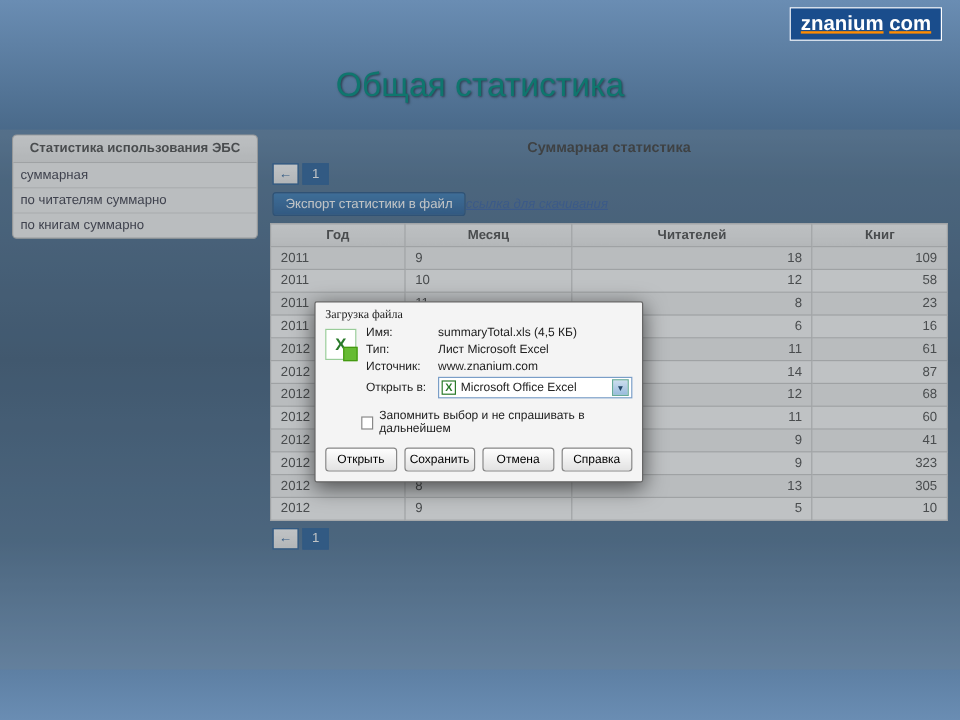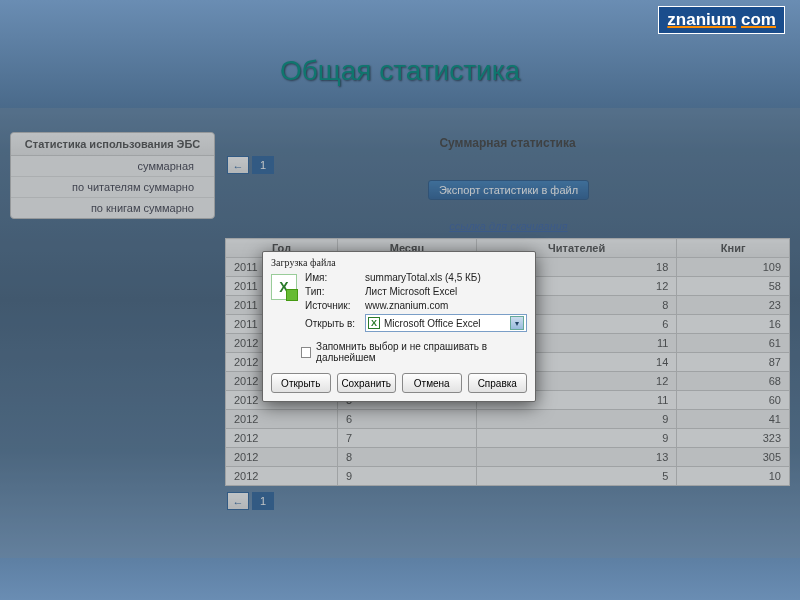--- a/index.html
+++ b/index.html
@@ -18,56 +18,56 @@
   .page-title {
     position: absolute; top: 55px; left: 0; width: 100%;
     text-align: center; color: #0f766e; font-size: 28px; font-weight: normal;
     text-shadow: 1px 1px 2px rgba(0,0,0,0.5);
   }
   .overlay {
     position: absolute; top: 108px; left: 0; width: 800px; height: 450px;
     background: rgba(120,130,140,0.25);
   }
   .content {
-    position: absolute; top: 124px; left: 0; width: 800px; height: 450px;
+    position: absolute; top: 104px; left: 0; width: 800px; height: 450px;
     display: flex; gap: 10px; padding: 8px 10px;
     filter: brightness(0.85) saturate(0.9);
   }
   .sidebar {
     width: 205px; flex-shrink: 0;
     background: #f5f5f5; border: 1px solid #bbb; border-radius: 4px;
     height: fit-content;
     font-size: 11px;
   }
   .sidebar-title {
     text-align: center; font-weight: bold; padding: 5px 4px;
     background: linear-gradient(#f9f9f9,#e9e9e9);
     border-bottom: 1px solid #ccc; color: #444;
     border-radius: 4px 4px 0 0;
   }
   .sidebar-item {
-    padding: 4px 20px; border-bottom: 1px solid #ddd; color: #334; cursor: pointer; text-align: right;
+    padding: 4px 6px; border-bottom: 1px solid #ddd; color: #334; cursor: pointer;
   }
   .sidebar-item:last-child { border-bottom: none; }
   .main {
     flex: 1; display: flex; flex-direction: column;
   }
   .panel-title {
     text-align: center; font-weight: bold; font-size: 12px; color: #333;
     padding: 4px;
   }
   .pager { display: flex; gap: 3px; margin: 2px 0 6px 2px; }
   .pager-btn {
     width: 22px; height: 18px; border: 1px solid #1a5a9e;
     background: linear-gradient(#fff,#eaeaea); font-size: 11px;
     display: flex; align-items: center; justify-content: center;
     cursor: pointer; color: #1a5a9e;
   }
   .pager-btn.active { background: #1a5a9e; color: #fff; }
-  .export-row { display: flex; align-items: center; gap: 20px; margin: 0 0 6px 2px; flex-direction: column; }
+  .export-row { display: flex; align-items: center; gap: 0; margin: 0 0 6px 2px; }
   .export-btn {
     background: linear-gradient(#2d7ac0,#1b5a9c); color: #fff;
     font-size: 11px; padding: 3px 10px; border-radius: 3px;
     border: 1px solid #174f88; cursor: pointer;
   }
   .dl-link {
     color: #2a5aa8; font-size: 11px; font-style: italic; text-decoration: underline; cursor: pointer;
   }
   table.data {
     width: 100%; border-collapse: collapse; font-size: 11px;

